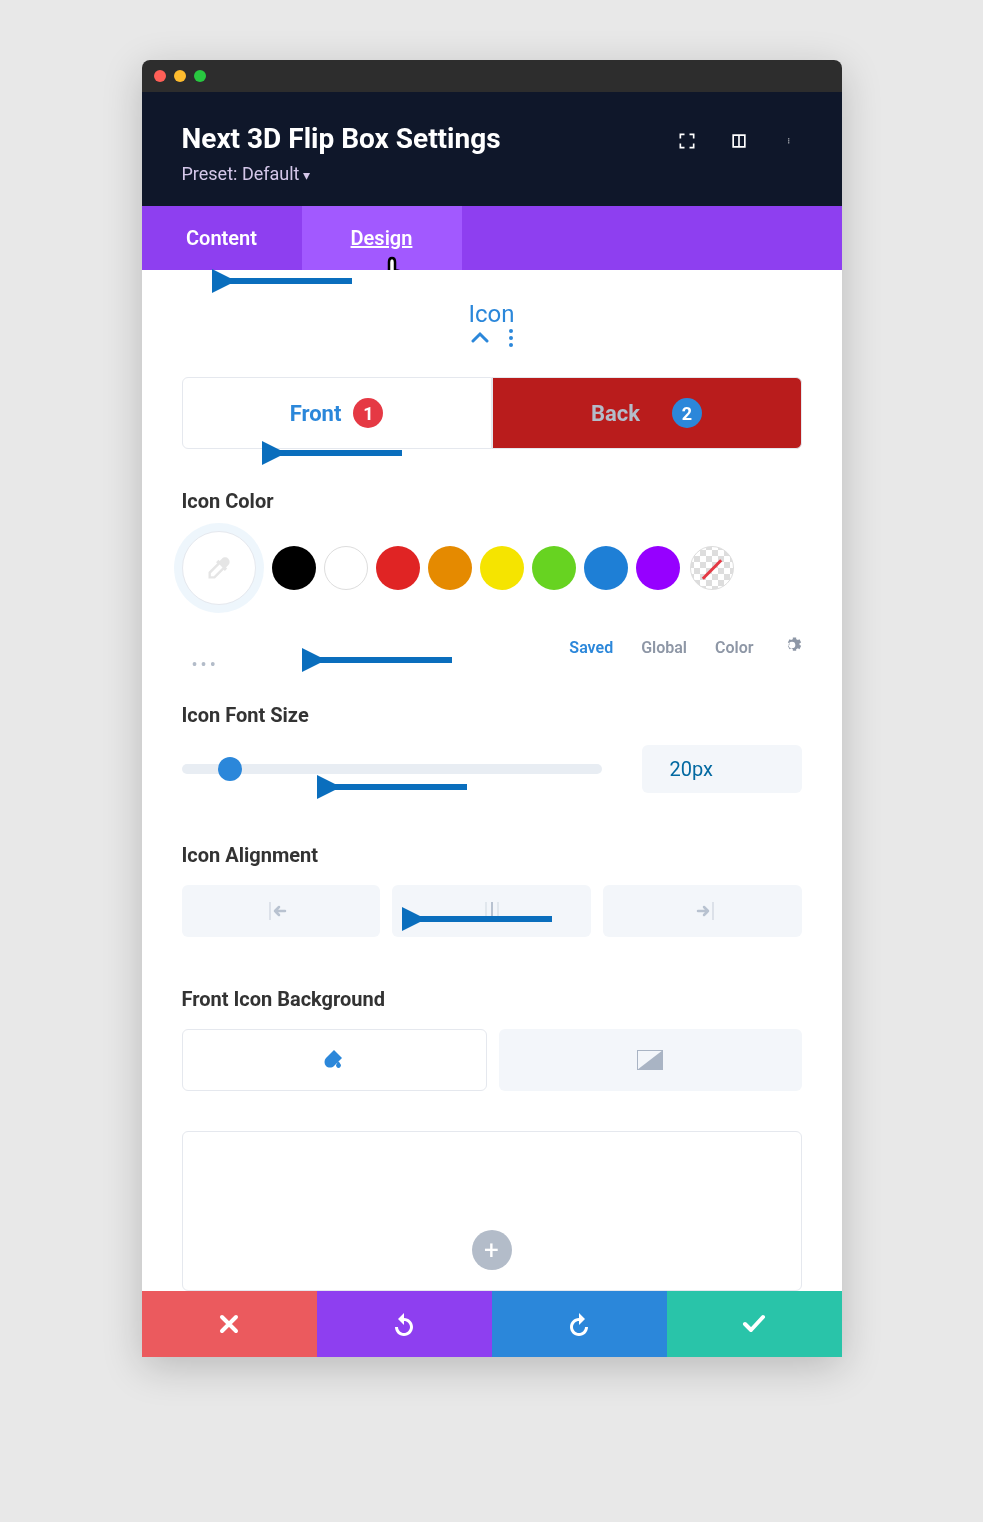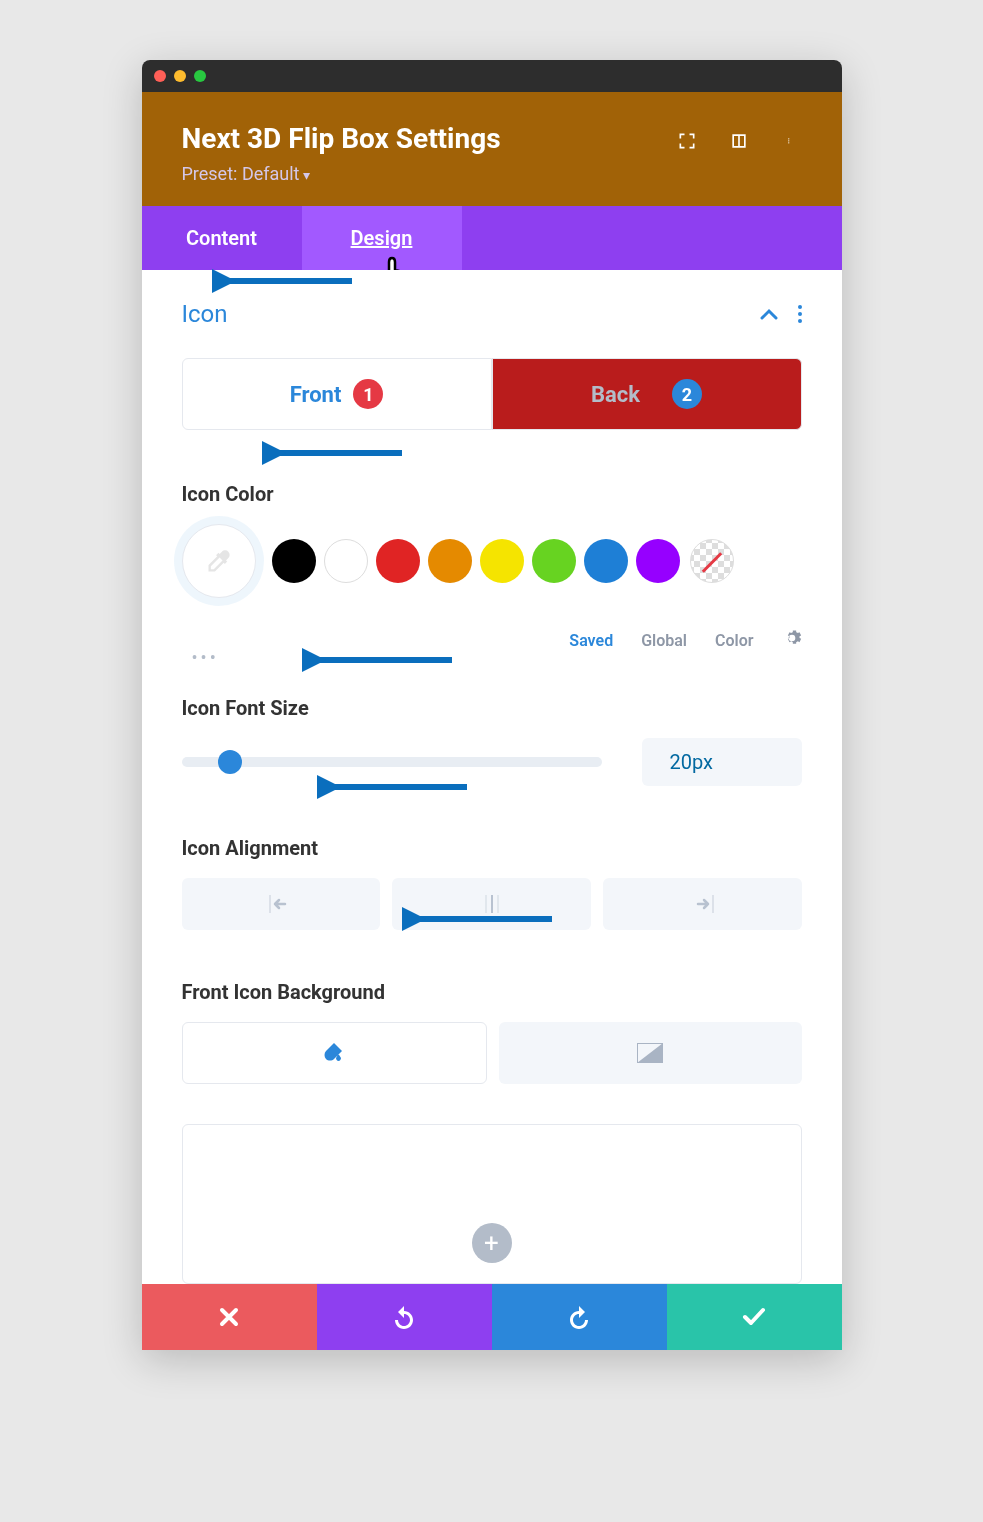--- a/index.html
+++ b/index.html
@@ -3,41 +3,41 @@
   <meta charset="utf-8">
   <style>
     * { margin: 0; padding: 0; box-sizing: border-box; }
     body { background: #e8e8e8; font-family: -apple-system, BlinkMacSystemFont, "Segoe UI", Roboto, sans-serif; padding: 60px; display: flex; justify-content: center; }
     .window { width: 700px; background: #fff; border-radius: 8px 8px 0 0; overflow: hidden; box-shadow: 0 10px 40px rgba(0,0,0,0.2); position: relative; }
     .titlebar { background: #2d2d2d; height: 32px; display: flex; align-items: center; padding: 0 12px; gap: 8px; }
     .tl-dot { width: 12px; height: 12px; border-radius: 50%; }
     .tl-red { background: #ff5f57; }
     .tl-yellow { background: #febc2e; }
     .tl-green { background: #28c840; }
-    .header { background: #a16207; color: #fff; padding: 30px 29px 22px 40px; position: relative; }
+    .header { background: #0f172a; color: #fff; padding: 30px 29px 22px 40px; position: relative; }
     .header-title { font-size: 28px; font-weight: 700; }
     .header-preset { font-size: 18px; color: #d4c7e9; margin-top: 8px; cursor: pointer; }
     .header-preset::after { content: " ▾"; font-size: 14px; }
     .header-icons { position: absolute; right: 40px; top: 38px; display: flex; gap: 30px; align-items: center; }
     .hicon { width: 22px; height: 22px; display: flex; justify-content: center; align-items: center; cursor: pointer; }
     .hicon svg { fill: #fff; }
     .tabs { background: #8e3ff0; display: flex; }
     .tab { padding: 20px 17px; color: #fff; font-size: 20px; font-weight: 600; cursor: pointer; flex: 0 0 auto; text-align: center; }
     .tab.content-tab { width: 160px; }
     .tab.design-tab { width: 160px; background: #a259ff; position: relative; text-decoration: underline; }
     .tab.advanced-tab { width: 180px; }
     .cursor-hand { position: absolute; left: 75px; top: 46px; width: 48px; height: 48px; pointer-events: none; }
     .panel { background: #fff; padding: 30px 40px 0 40px; }
-    .section-head { display: flex; justify-content: space-between; align-items: center; margin-bottom: 30px; }
+    .section-head { display: flex; justify-content: space-between; align-items: center; margin-bottom: 30px; flex-direction: column; }
     .section-title { color: #2b87da; font-size: 24px; font-weight: 400; }
     .section-actions { display: flex; gap: 20px; align-items: center; }
     .chevron-up { color: #2b87da; font-size: 16px; cursor: pointer; }
     .kebab { color: #2b87da; font-size: 20px; cursor: pointer; display: flex; flex-direction: column; gap: 3px; }
     .kebab span { width: 4px; height: 4px; background: #2b87da; border-radius: 50%; display: block; }
-    .sub-tabs { display: flex; gap: 0; margin-bottom: 52px; }
+    .sub-tabs { display: flex; gap: 0; margin-bottom: 40px; }
     .sub-tab { flex: 1; border: 1px solid #e5e8ee; background: #fff; padding: 20px; display: flex; justify-content: center; align-items: center; gap: 12px; cursor: pointer; font-size: 22px; font-weight: 700; }
     .sub-tab.front { color: #2b87da; border-radius: 6px 0 0 6px; }
     .sub-tab.back { background: #b91c1c; color: #b3bcc9; border-radius: 0 6px 6px 0; gap: 32px; }
     .badge { width: 30px; height: 30px; border-radius: 50%; color: #fff; display: flex; justify-content: center; align-items: center; font-size: 18px; font-weight: 700; }
     .badge.red { background: #e53944; }
     .badge.blue { background: #2b87da; }
     .field-label { font-size: 20px; font-weight: 700; color: #333; margin-bottom: 18px; }
     .color-row { display: flex; align-items: center; gap: 10px; margin-bottom: 20px; flex-wrap: wrap; }
     .color-picker { width: 74px; height: 74px; border-radius: 50%; background: #fff; border: 1px solid #e5e8ee; display: flex; justify-content: center; align-items: center; box-shadow: 0 0 0 8px rgba(43,135,218,0.08); cursor: pointer; margin-right: 6px; }
     .eyedrop { width: 28px; height: 28px; opacity: 0.25; }

